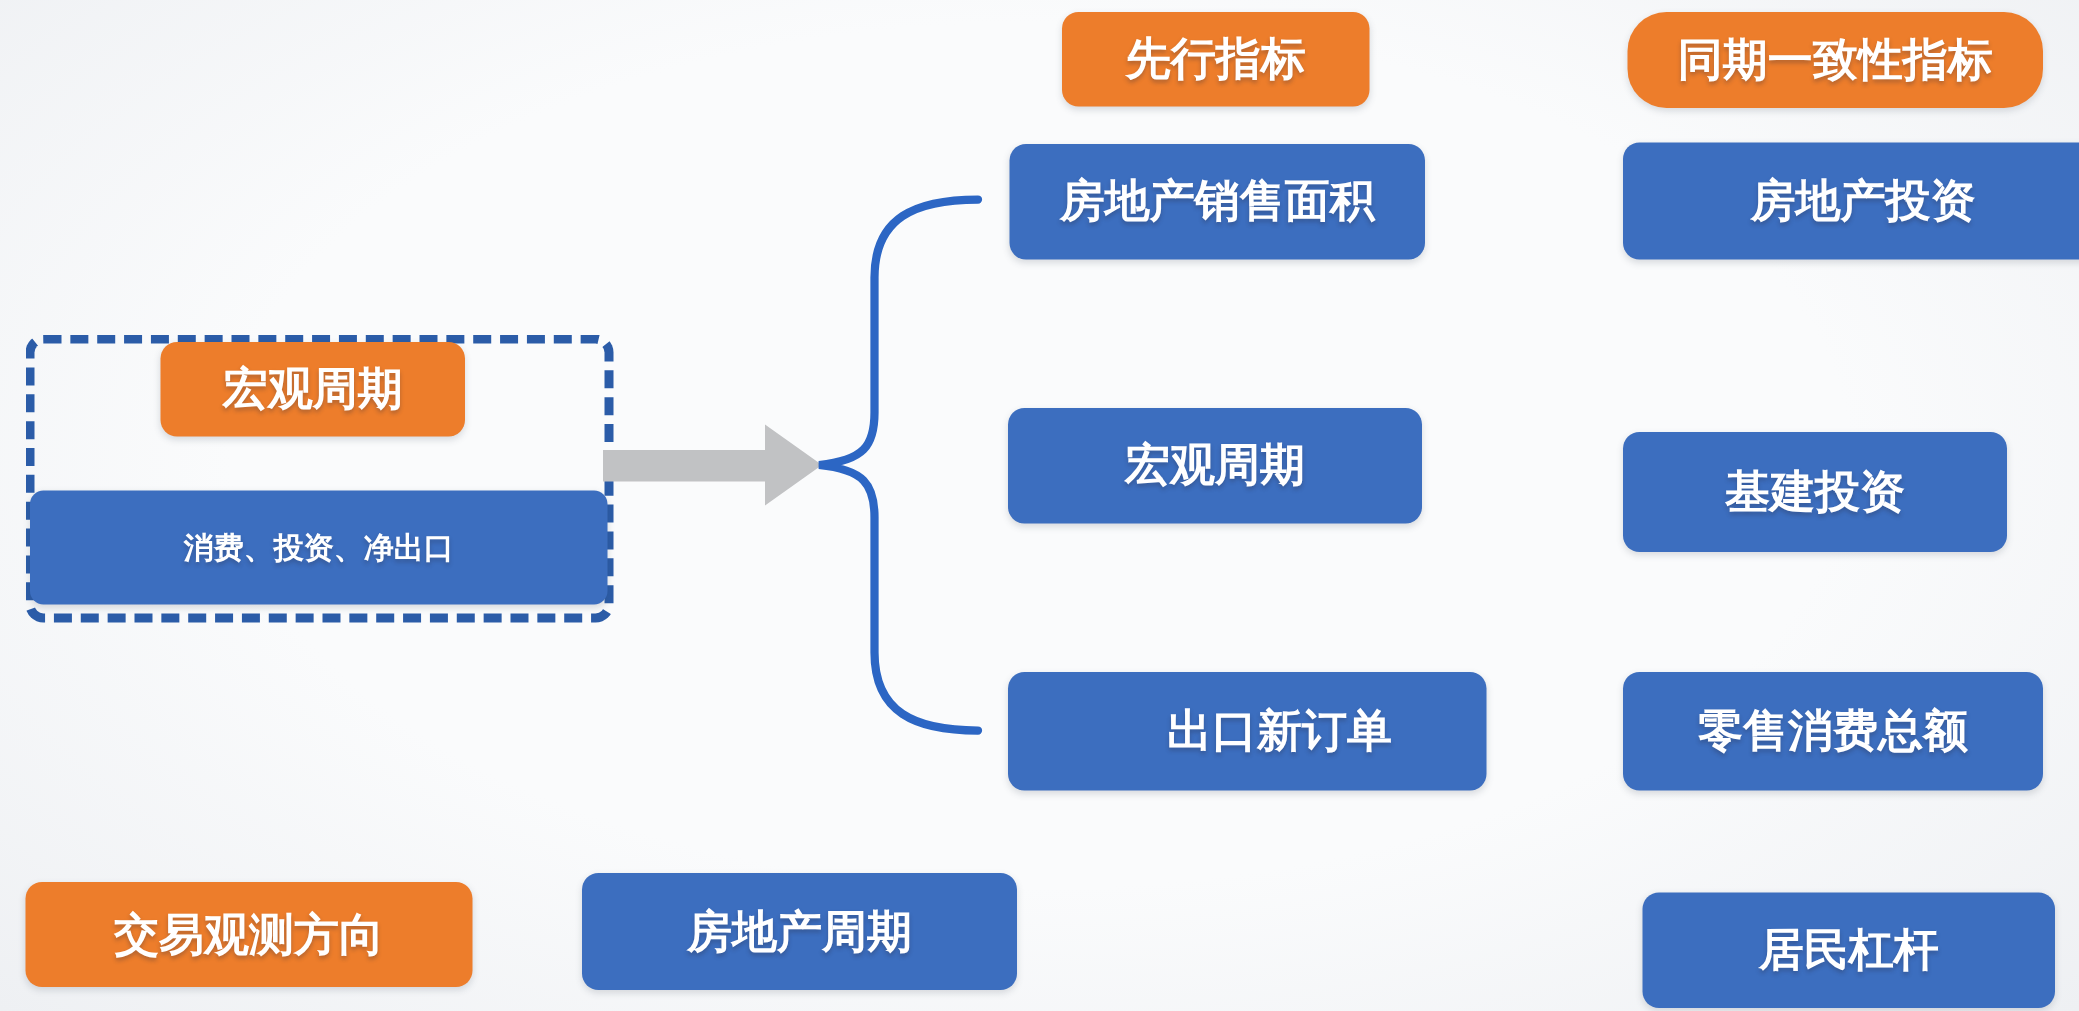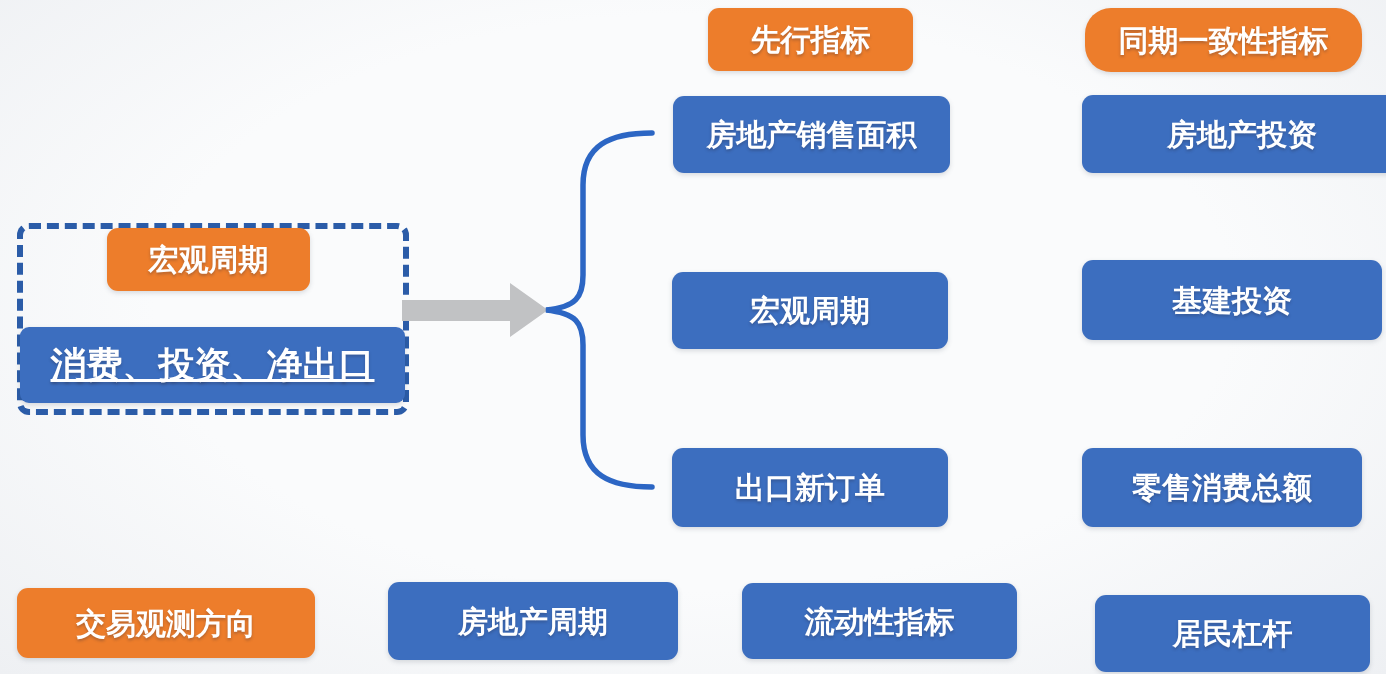--- a/index.html
+++ b/index.html
@@ -11,34 +11,34 @@
   .box{
     position:absolute;display:flex;align-items:center;justify-content:center;
     color:#ffffff;font-weight:bold;text-align:center;
     border-radius:11px;line-height:1.1;
     text-shadow:0 2px 3px rgba(40,40,60,0.30);
     box-shadow:0 2px 5px rgba(60,70,90,0.18);
   }
   .blue{background:#3c6ebf;}
   .orange{background:#ed7d2b;}
   .fs30{font-size:30px;}
-  .fs32{font-size:36px;text-decoration:underline;}
+  .fs32{font-size:20px;}
 
   
   .hdr-leading{left:708px;top:8px;width:205px;height:63px;}
   .hdr-coincident{left:1085px;top:8px;width:277px;height:64px;border-radius:26px;}
 
   
   .lead-1{left:673px;top:96px;width:277px;height:77px;}
   .lead-2{left:672px;top:272px;width:276px;height:77px;}
-  .lead-3{left:672px;top:448px;width:276px;height:79px;}
+  .lead-3{left:672px;top:448px;width:276px;height:79px;padding-left:43px;}
 
   
   .coin-1{left:1082px;top:95px;width:320px;height:78px;}
-  .coin-2{left:1082px;top:260px;width:300px;height:80px;}
+  .coin-2{left:1082px;top:288px;width:256px;height:80px;}
   .coin-3{left:1082px;top:448px;width:280px;height:79px;}
 
   
   .macro-group{
     position:absolute;left:17px;top:223px;width:380px;height:180px;
     border:6px dashed #2b5ca8;border-radius:12px;background:transparent;
   }
   .macro-title{left:107px;top:228px;width:203px;height:63px;}
   .macro-components{left:20px;top:327px;width:385px;height:76px;border-radius:9px;}
 
@@ -75,16 +75,15 @@
   <div class="box blue fs30 lead-1">房地产销售面积</div>
   <div class="box blue fs30 lead-2">宏观周期</div>
   <div class="box blue fs30 lead-3">出口新订单</div>
 
   <div class="box blue fs30 coin-1">房地产投资</div>
   <div class="box blue fs30 coin-2">基建投资</div>
   <div class="box orange fs30 bottom-label">交易观测方向</div>
 
   <div class="box blue fs30 coin-3">零售消费总额</div>
   <div class="box blue fs30 bottom-1">房地产周期</div>
-  <div class="box blue fs30 bottom-2">流动性指标</div>
   <div class="box blue fs30 bottom-3">居民杠杆</div>
 
 </div>
 
 </body></html>

